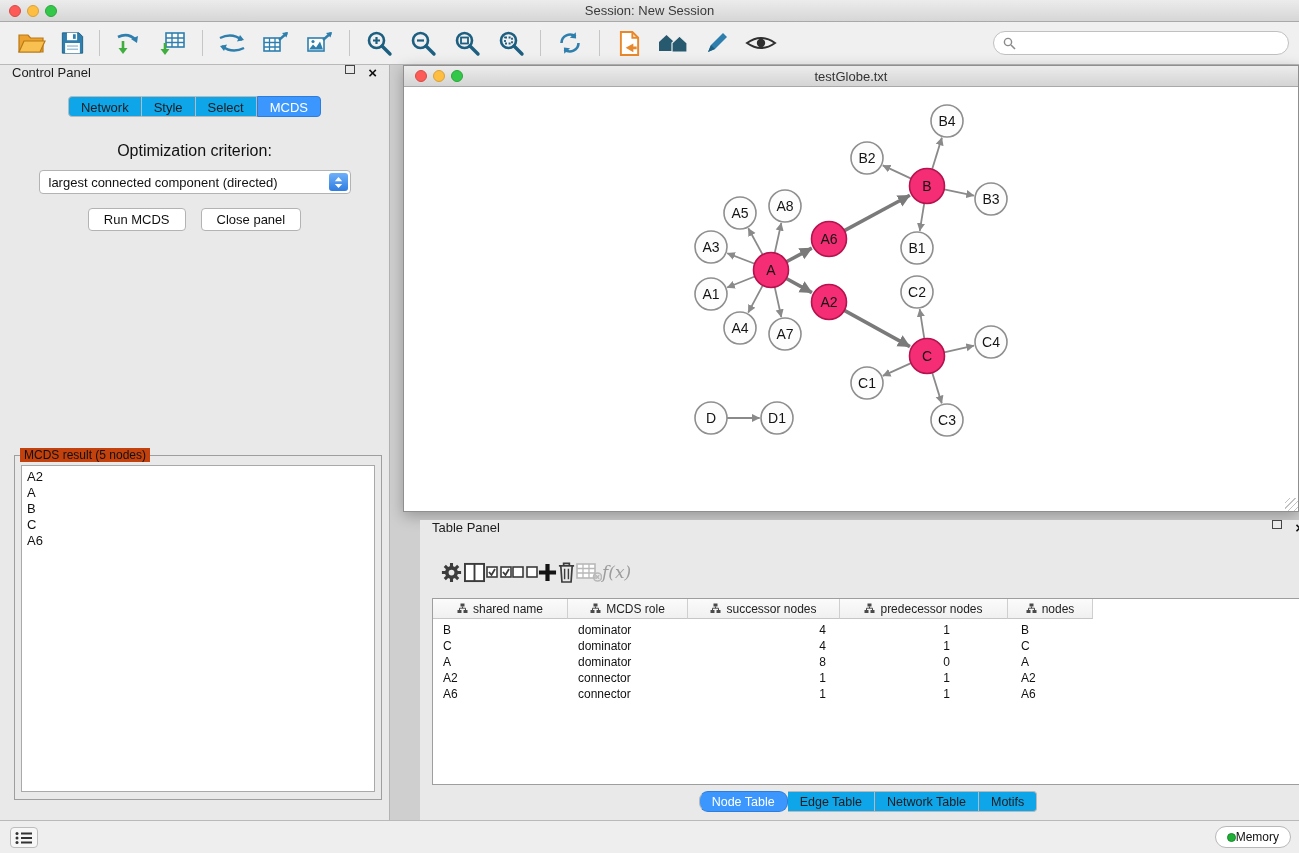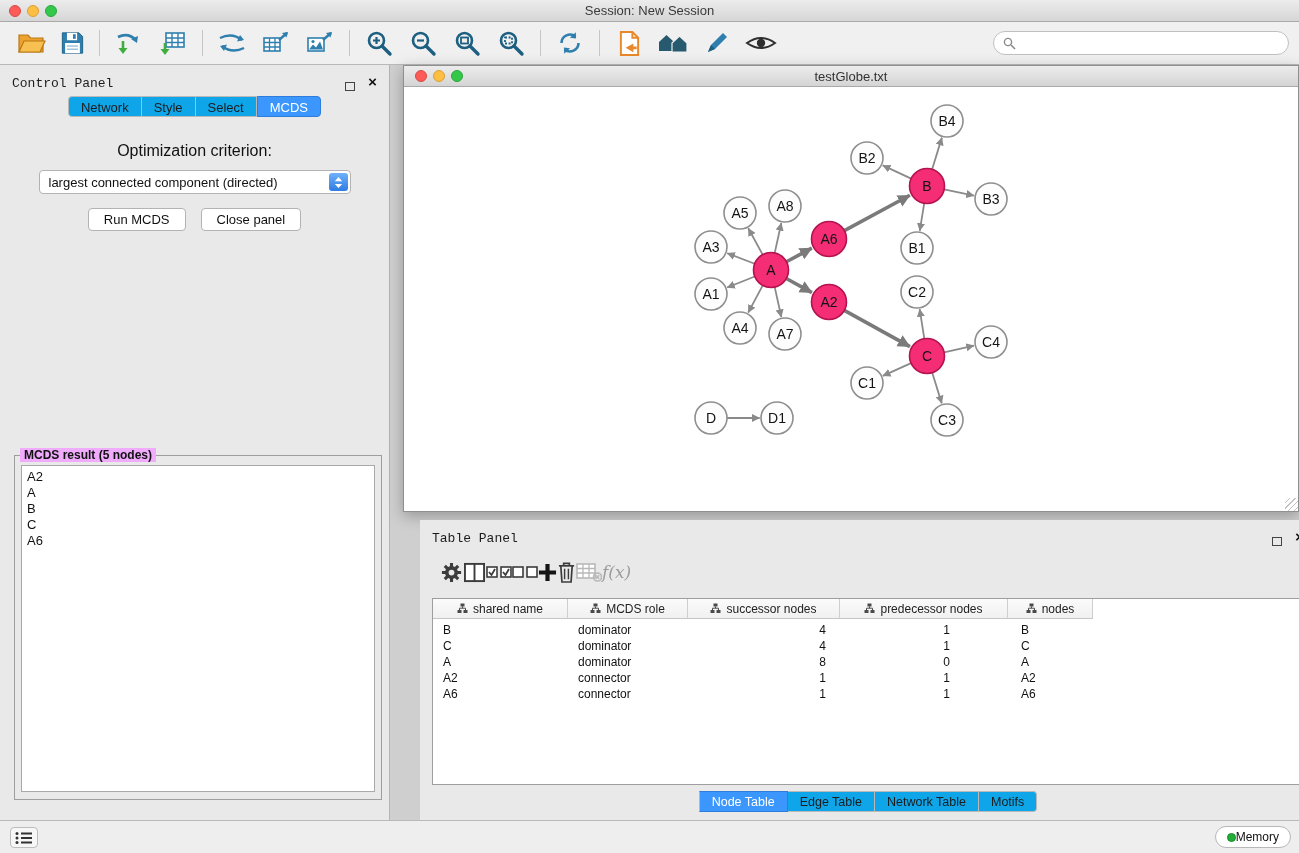--- a/index.html
+++ b/index.html
@@ -26,42 +26,42 @@
   .tbtn.narrow { width:40px; }
   .tsep { width:1px; height:26px; background:#c6c6c6; margin:0 7px; }
   .search-field { position:absolute; right:10px; top:9px; width:296px; height:24px;
     background:#fff; border:1px solid #c0c0c0; border-radius:12px;
     display:flex; align-items:center; padding:0 9px; gap:6px; }
   .search-field input { border:none; outline:none; flex:1; font-size:12px; background:transparent; font-family:"Liberation Sans",sans-serif; }
 
   
   .control-panel { position:absolute; left:0; top:65px; width:390px; height:755px;
     background:#e9e9e9; border-right:1px solid #b3b3b3; }
-  .panel-header { height:26px; display:flex; align-items:flex-end; padding:0 12px; font-size:13px; color:#1c1c1c;font-family:Liberation Mono, monospace; }
+  .panel-header { height:26px; display:flex; align-items:flex-start; padding:0 12px; font-size:13px; color:#1c1c1c; }
   .panel-header .ph-spacer { flex:1; }
   .float-box { width:10px; height:9px; border:1.5px solid #444; margin-right:13px; }
   .close-x { font-size:15px; font-weight:bold; color:#111; line-height:1; }
   .cp-tabs { display:flex; justify-content:center; margin-top:5px; }
   .tab { font-size:13px; padding:2px 12px; height:21px; line-height:17px; background:#0ea5e9;
     border:1px solid #b9b9b9; border-left:none; color:#1c1c1c; cursor:default; }
   .cp-tabs .tab:first-child { border-left:1px solid #b9b9b9; border-radius:4px 0 0 4px; }
   .cp-tabs .tab:last-child { border-radius:0 4px 4px 0; }
   .tab.active { background:#3b97fd; border:1px solid #2e7ddd; color:#fff; border-radius:4px; }
   .opt-label { margin-top:25px; text-align:center; font-size:16px; color:#111; }
   .combo { position:relative; margin:10px auto 0; width:312px; height:24px; background:#fff;
     border:1px solid #b3b3b3; border-radius:4px; font-size:13px; color:#111;
     display:flex; align-items:center; padding-left:9px; }
   .combo-stepper { position:absolute; right:2px; top:2px; bottom:2px; width:19px;
     background:linear-gradient(#6fb0f9,#2f7de1); border-radius:3px;
     display:flex; align-items:center; justify-content:center; }
   .cp-buttons { display:flex; justify-content:center; gap:15px; margin-top:14px; }
   .btn { background:#fff; border:1px solid #b3b3b3; border-radius:4px; font-size:13px;
     color:#111; padding:3px 15px; height:23px; line-height:15px; cursor:default; }
   .groupbox { position:absolute; left:14px; top:390px; width:368px; height:345px; border:1px solid #9e9e9e; }
-  .groupbox-title { position:absolute; top:-8px; left:5px; background:#f0abfc; padding:0 4px; font-size:12px; color:#111;font-weight:bold; }
+  .groupbox-title { position:absolute; top:-8px; left:5px; background:#c2410c; padding:0 4px; font-size:12px; color:#111; }
   .mcds-list { position:absolute; left:6px; top:9px; right:6px; bottom:7px; background:#fff;
     border:1px solid #a9a9a9; font-size:13px; color:#111; padding:3px 5px; overflow:hidden; }
   .mcds-item { height:16px; line-height:16px; }
 
   
   .network-window { position:absolute; left:403px; top:65px; width:896px; height:447px;
     background:#fff; border:1px solid #8f8f8f; box-shadow:0 4px 14px rgba(0,0,0,.28); }
   .nw-titlebar { position:relative; height:21px; background:linear-gradient(#ececec,#d4d4d4);
     border-bottom:1px solid #a9a9a9; display:flex; align-items:center; justify-content:center;
     font-size:13px; color:#333; }
@@ -87,21 +87,21 @@
   .col0 { width:135px; } .col1 { width:120px; } .col2 { width:152px; } .col3 { width:168px; } .col4 { width:85px; }
   .td.col0 { padding-left:10px; }
   .td.col1 { padding-left:10px; }
   .td.col2 { text-align:right; padding-right:14px; }
   .td.col3 { text-align:right; padding-right:58px; }
   .td.col4 { padding-left:13px; }
   .tp-tabs { position:absolute; left:0; right:0; bottom:8px; display:flex; justify-content:center; }
   .tp-tabs .tab { font-size:12.5px; height:21px; line-height:16px; }
   .tp-tabs .tab:first-child { border-left:1px solid #b9b9b9; border-radius:4px 0 0 4px; }
   .tp-tabs .tab:last-child { border-radius:0 4px 4px 0; }
-  .tp-tabs .tab.active { border-radius:0; }
+  .tp-tabs .tab.active { border-radius:9px; }
 
   
   .statusbar { position:absolute; left:0; top:820px; width:1299px; height:33px;
     background:#eeeeee; border-top:1px solid #b9b9b9; }
   .status-left-btn { position:absolute; left:10px; top:6px; width:28px; height:21px;
     background:#f7f7f7; border:1px solid #bdbdbd; border-radius:4px;
     display:flex; align-items:center; justify-content:center; }
   .memory-btn { position:absolute; right:8px; top:5px; height:22px; background:#fff;
     border:1px solid #b8b8b8; border-radius:11px; display:flex; align-items:center; gap:0;
     padding:0 11px; font-size:12px; color:#111; }

